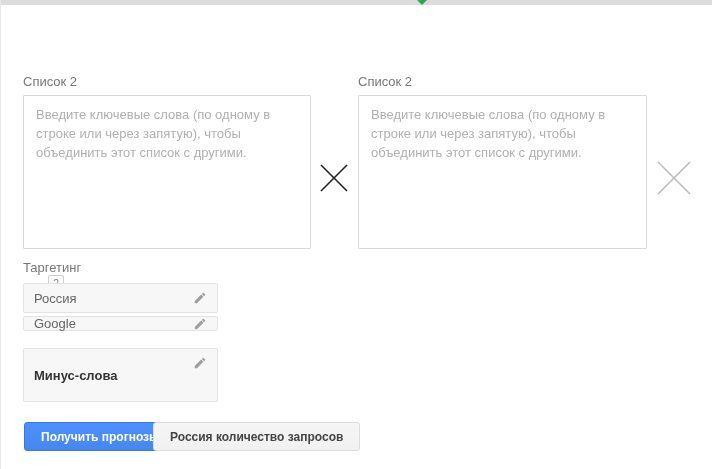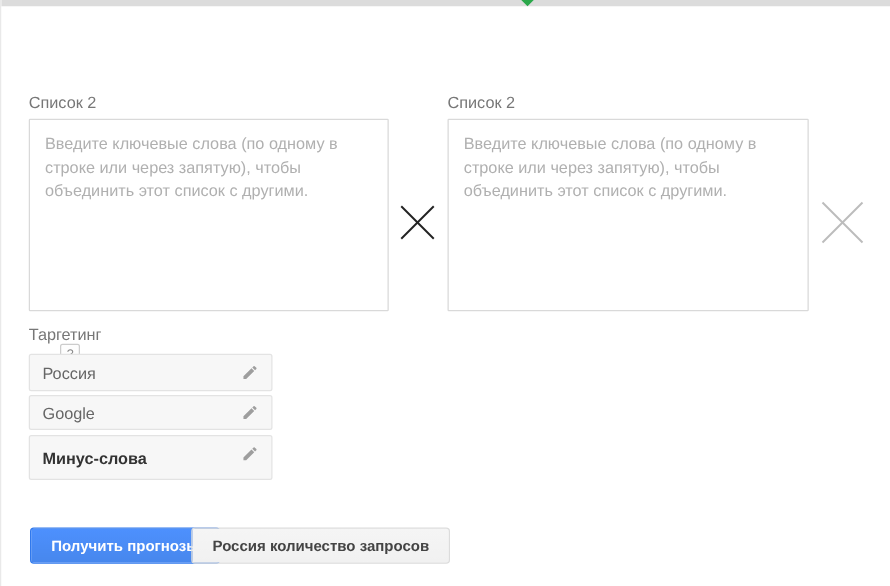--- a/index.html
+++ b/index.html
@@ -98,22 +98,22 @@
     border-radius: 2px;
     display: flex; align-items: center;
     padding: 0 10px;
     font-size: 13px;
     color: #666;
     cursor: pointer;
     gap: 33px;
   }
   .target-row .row-label { flex: 1; }
   .target-row.r1 { top:283px; height:30px; }
-  .target-row.r2 { top:316px; height:28px; }
-  .target-row.r3 { top:348px; height:36px; font-weight:bold; color:#333;justify-content:center; }
+  .target-row.r2 { top:316px; height:15px; }
+  .target-row.r3 { top:348px; height:54px; font-weight:bold; color:#333;justify-content:center; }
   .target-row.r3 .edit-icon { align-self: flex-start; margin-top: 7px; }
   .edit-icon { width:14px; height:14px; cursor:pointer; flex:none; }
   .edit-icon svg { display:block; width:14px; height:14px; fill:#9e9e9e; }
   .btn {
     position: absolute;
     top: 422px;
     height: 29px;
     border-radius: 3px;
     font-family: "Liberation Sans", sans-serif;
     font-size: 12px;

